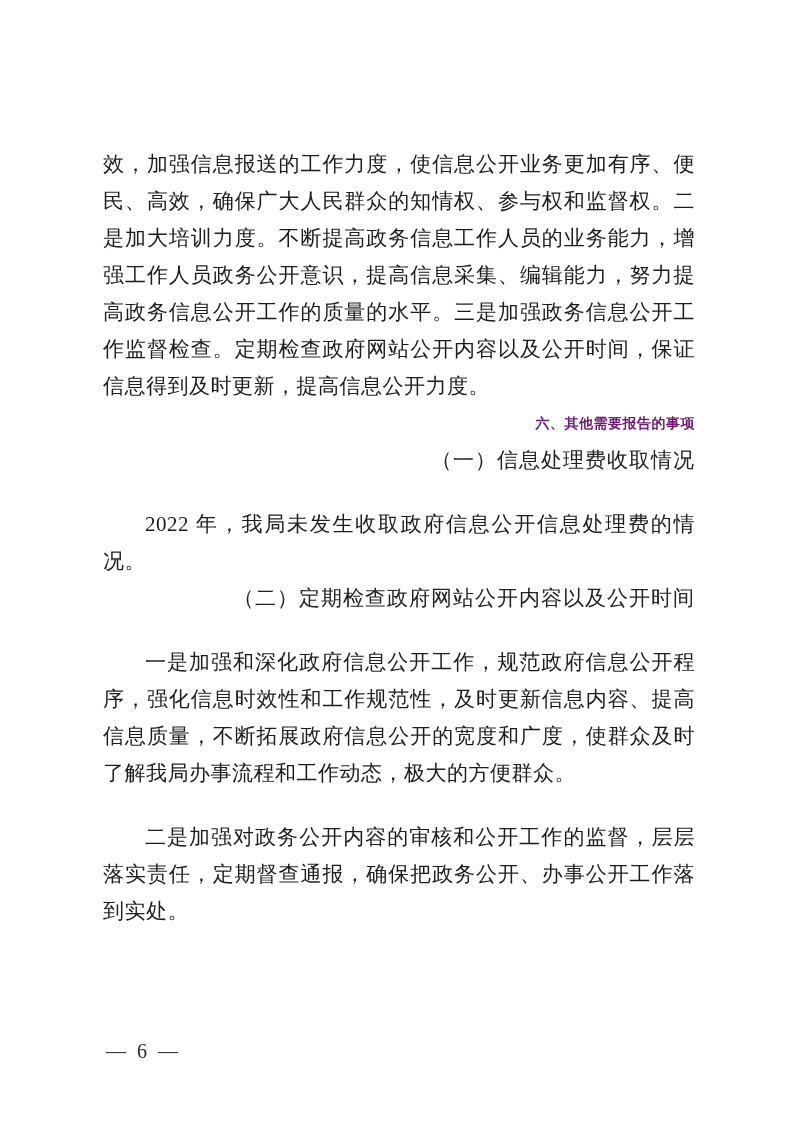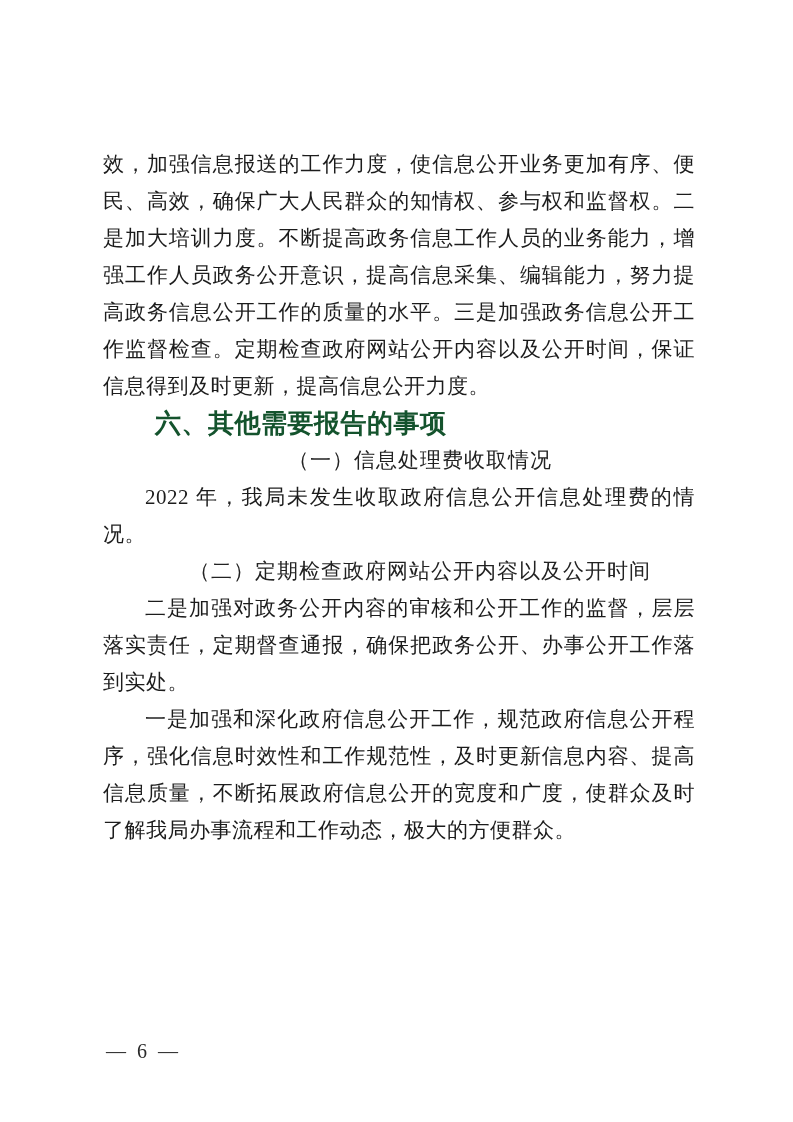--- a/index.html
+++ b/index.html
@@ -27,41 +27,41 @@
     color: #1c1c1c;
   }
 
   .para {
     font-size: 21px;
     line-height: 37px;
     text-align: justify;
     letter-spacing: 0.5px;
   }
 
-  .para.indent { text-indent: 2em; }
+  .para.indent { text-indent: 2em; margin-top: 27px; }
 
   
   .para { text-justify: inter-ideograph; }
 
   .heading-1 {
     font-family: "Liberation Sans", "DejaVu Sans", sans-serif;
     font-weight: bold;
-    font-size: 26px;
+    font-size: 14px;
     line-height: 37px;
     text-indent: 2em;
-    text-align: left;
+    text-align: right;
     letter-spacing: 0.5px;
-    color: #14532d;
+    color: #701a75;
   }
 
   .heading-2 {
     font-size: 21px;
     line-height: 37px;
     text-indent: 2em;
-    text-align: center;
+    text-align: right;
     letter-spacing: 1px;
     color: #222222;
   }
 
   .footer {
     position: absolute;
     left: 106px;
     top: 1037px;
     font-size: 20px;
     line-height: 28px;
@@ -80,22 +80,22 @@
     <p class="para">效，加强信息报送的工作力度，使信息公开业务更加有序、便民、高效，确保广大人民群众的知情权、参与权和监督权。二是加大培训力度。不断提高政务信息工作人员的业务能力，增强工作人员政务公开意识，提高信息采集、编辑能力，努力提高政务信息公开工作的质量的水平。三是加强政务信息公开工作监督检查。定期检查政府网站公开内容以及公开时间，保证信息得到及时更新，提高信息公开力度。</p>
 
     <p class="heading-1">六、其他需要报告的事项</p>
 
     <p class="heading-2">（一）信息处理费收取情况</p>
 
     <p class="para indent">2022 年，我局未发生收取政府信息公开信息处理费的情况。</p>
 
     <p class="heading-2">（二）定期检查政府网站公开内容以及公开时间</p>
 
+    <p class="para indent">一是加强和深化政府信息公开工作，规范政府信息公开程序，强化信息时效性和工作规范性，及时更新信息内容、提高信息质量，不断拓展政府信息公开的宽度和广度，使群众及时了解我局办事流程和工作动态，极大的方便群众。</p>
+
     <p class="para indent">二是加强对政务公开内容的审核和公开工作的监督，层层落实责任，定期督查通报，确保把政务公开、办事公开工作落到实处。</p>
-
-    <p class="para indent">一是加强和深化政府信息公开工作，规范政府信息公开程序，强化信息时效性和工作规范性，及时更新信息内容、提高信息质量，不断拓展政府信息公开的宽度和广度，使群众及时了解我局办事流程和工作动态，极大的方便群众。</p>
 
 
   </div>
 
   <div class="footer">— 6 —</div>
 
 </div>
 
 </body></html>

